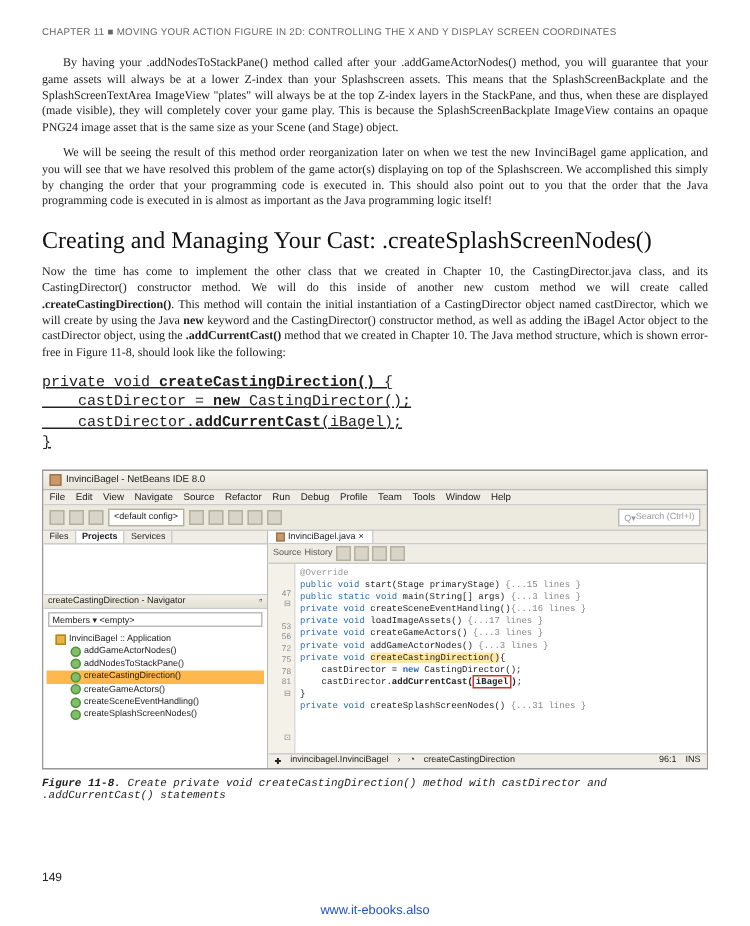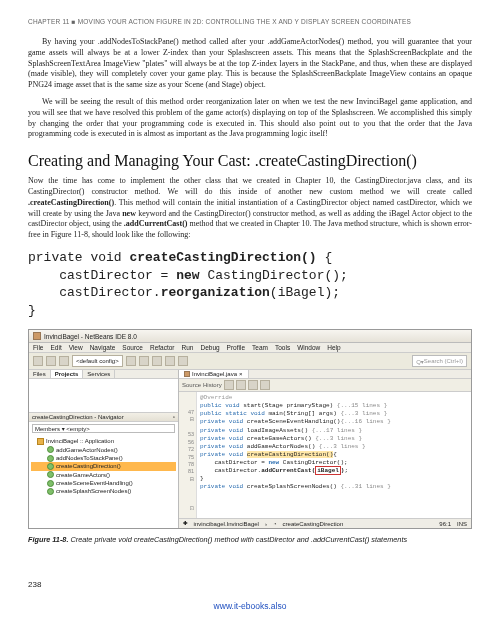--- a/index.html
+++ b/index.html
@@ -37,24 +37,25 @@
     color: #111;
   }
   .lead-para {
     font-size: 8px;
     line-height: 1.35;
     text-align: justify;
     margin-bottom: 8px;
   }
   .code-block {
     font-family: 'Courier New', monospace;
-    font-size: 13px;
+    font-size: 10px;
     line-height: 1.35;
     white-space: pre;
     margin: 4px 0 10px 0;
+    text-decoration: underline;
   }
   .code-block b { font-weight: bold; }
   .ide-wrap {
     width: 100%;
     height: 200px;
     border: 1px solid #999;
     background: #ece9e2;
     font-family: Arial, sans-serif;
     font-size: 6.5px;
     color: #222;
@@ -131,48 +132,48 @@
   .kw { color:#2a6db0; }
   .bold { font-weight:bold; }
   .hl { background:#ffe7a8; }
   .box { border:1px solid #c33; padding:0 1px; }
   .statusbar { border-top:1px solid #ccc; background:#efede6; font-size:6px; padding:1px 4px; display:flex; gap:6px; align-items:center; }
   .statusbar .spacer{flex:1;}
   .fig-caption {
     font-style: italic;
     font-size: 7.3px;
     margin-top: 6px;
-    font-family: Liberation Sans, sans-serif;
+    font-family: Liberation Mono, monospace;
   }
   .fig-caption b { font-style: italic; font-weight: bold; }
   .page-num {
     position:absolute; bottom: 28px; left: 28px;
     font-size: 8px; font-family: Arial, sans-serif;
   }
   .footer-link {
     position:absolute; bottom: 6px; left:0; right:0;
     text-align:center; font-size: 8.5px; color:#2050c0;
     font-family: Arial, sans-serif;
   }
 </style>
 </head>
 <body>
 
 <div class="chapter-header">CHAPTER 11 ■ MOVING YOUR ACTION FIGURE IN 2D: CONTROLLING THE X AND Y DISPLAY SCREEN COORDINATES</div>
 
 <p class="body-para" id="para1">By having your .addNodesToStackPane() method called <b>after</b> your .addGameActorNodes() method, you will guarantee that your game assets will always be at a <b>lower Z-index</b> than your Splashscreen assets. This means that the <b>SplashScreenBackplate</b> and the <b>SplashScreenTextArea</b> ImageView "plates" will always be at the <b>top Z-index layers</b> in the StackPane, and thus, when these are displayed (made visible), they will completely cover your game play. This is because the SplashScreenBackplate ImageView contains an opaque PNG24 image asset that is the same size as your Scene (and Stage) object.</p>
 <p class="body-para">We will be seeing the result of this method order reorganization later on when we test the new InvinciBagel game application, and you will see that we have resolved this problem of the game actor(s) displaying on top of the Splashscreen. We accomplished this simply by changing the order that your programming code is executed in. This should also point out to you that the order that the Java programming code is executed in is almost as important as the Java programming logic itself!</p>
 
-<h2 class="section-title">Creating and Managing Your Cast: .createCastingDirection()</h2>
+<h2 class="section-title">Creating and Managing Your Cast: .createSplashScreenNodes()</h2>
 
 <p class="lead-para" id="lead">Now the time has come to implement the other class that we created in Chapter 10, the CastingDirector.java class, and its CastingDirector() constructor method. We will do this inside of another new custom method we will create called <b>.createCastingDirection()</b>. This method will contain the initial instantiation of a CastingDirector object named castDirector, which we will create by using the Java <b>new</b> keyword and the CastingDirector() constructor method, as well as adding the iBagel Actor object to the castDirector object, using the <b>.addCurrentCast()</b> method that we created in Chapter 10. The Java method structure, which is shown error-free in Figure 11-8, should look like the following:</p>
 
 <div class="code-block" id="codeblock">private void <b>createCastingDirection()</b> {
     castDirector = <b>new</b> CastingDirector();
-    castDirector.<b>reorganization</b>(iBagel);
+    castDirector.<b>addCurrentCast</b>(iBagel);
 }</div>
 
 <div class="ide-wrap">
   <div class="ide-titlebar">
     <span class="icon-sq"></span>
     <span>InvinciBagel - NetBeans IDE 8.0</span>
   </div>
   <div class="ide-menubar" id="menubar">
       <span>File</span>
       <span>Edit</span>
@@ -301,14 +302,14 @@
         <span class="spacer"></span>
         <span>96:1</span>
         <span>INS</span>
       </div>
     </div>
   </div>
 </div>
 
 <div class="fig-caption" id="figcap"><b>Figure 11-8.</b>  Create private void createCastingDirection() method with castDirector and .addCurrentCast() statements</div>
 
-<div class="page-num">238</div>
+<div class="page-num">149</div>
 <div class="footer-link">www.it-ebooks.also</div>
 
 </body></html>

